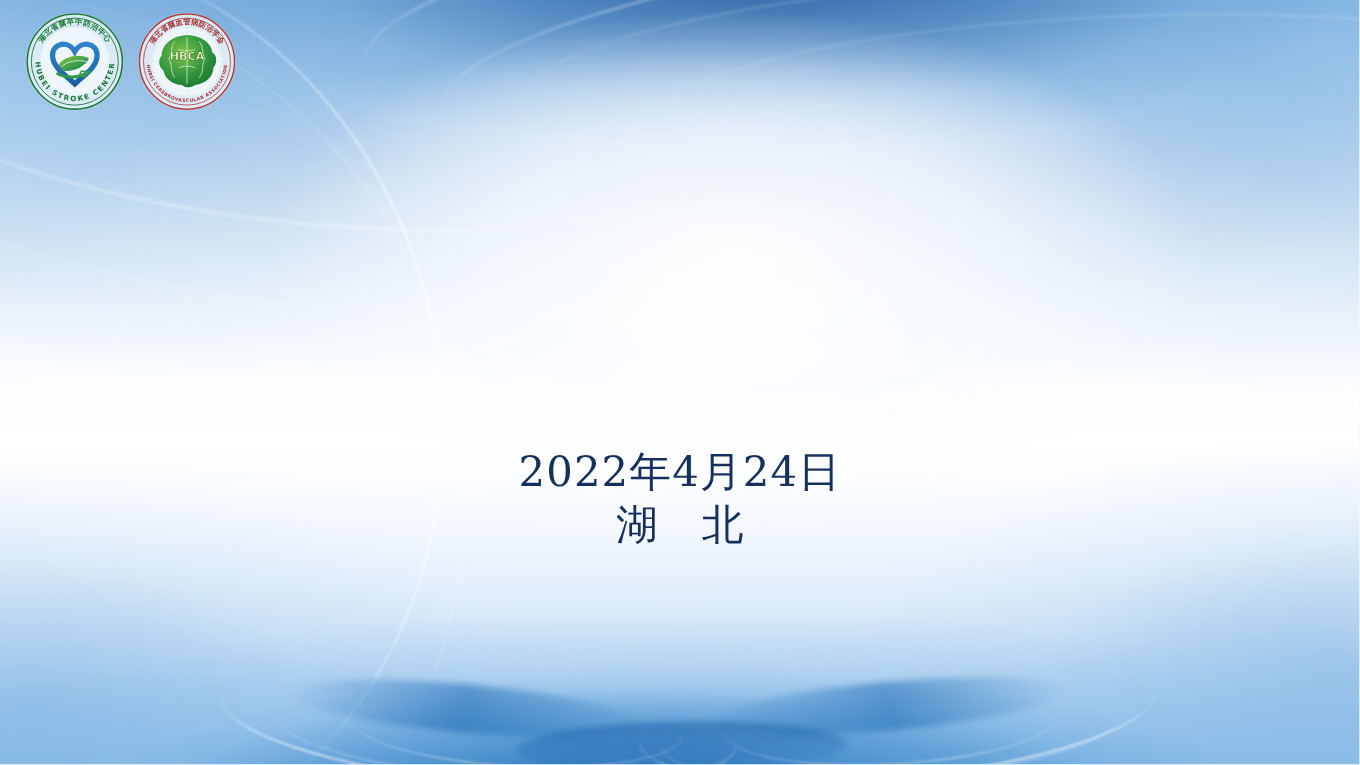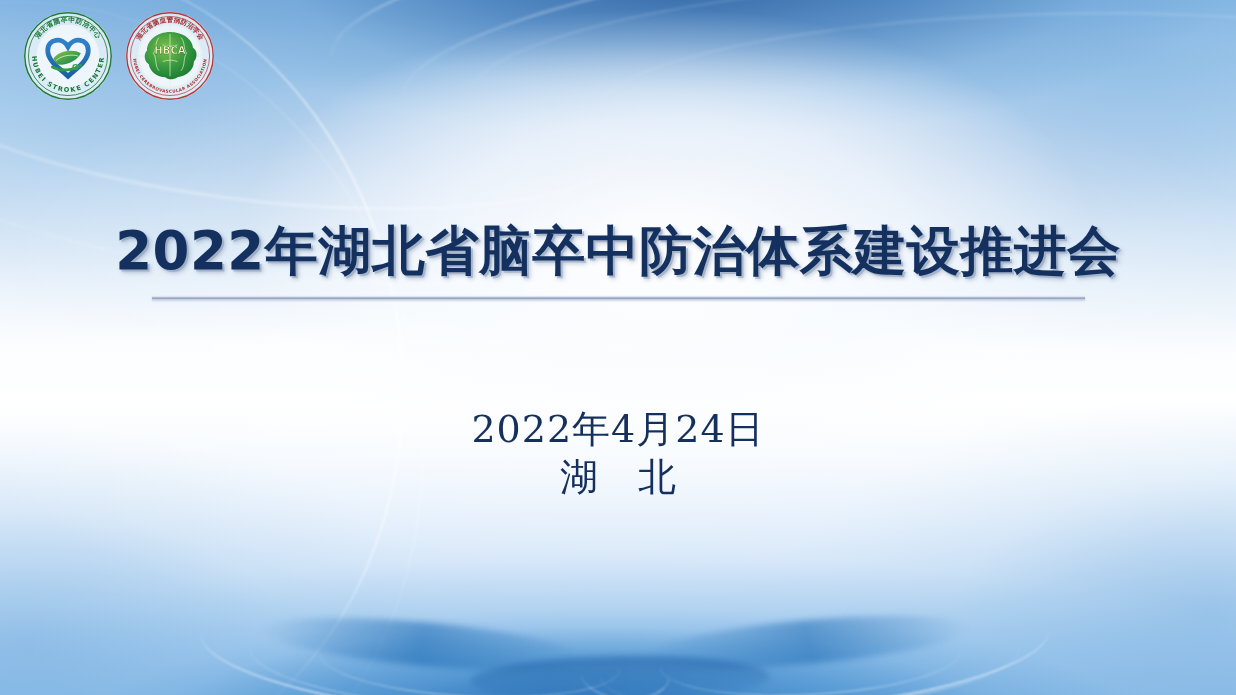--- a/index.html
+++ b/index.html
@@ -438,23 +438,19 @@
           <path d="M38 30 C33 36, 36 42, 32 47 C36 52, 33 60, 38 66"></path>
           <path d="M62 30 C67 36, 64 42, 68 47 C64 52, 67 60, 62 66"></path>
           <path d="M42 38 C47 40, 53 40, 58 38"></path>
           <path d="M42 56 C47 54, 53 54, 58 56"></path>
         </g>
         <text x="50" y="48" text-anchor="middle" font-size="11" font-weight="bold" fill="#fdf6c9" stroke="#1d6a2c" stroke-width="0.45" font-family="DejaVu Sans, sans-serif">HBCA</text>
       </svg>
     </div>
   </div>
 
-  <div class="title-block">
-    <h1 class="main-title">2022年湖北省脑卒中防治体系建设推进会</h1>
-    <div class="title-rule"></div>
-  </div>
 
   <div class="subtitle-block">
     <div class="sub-date">2022年4月24日</div>
     <div class="sub-place">湖  北</div>
   </div>
 
 </div>
 
 </body></html>

